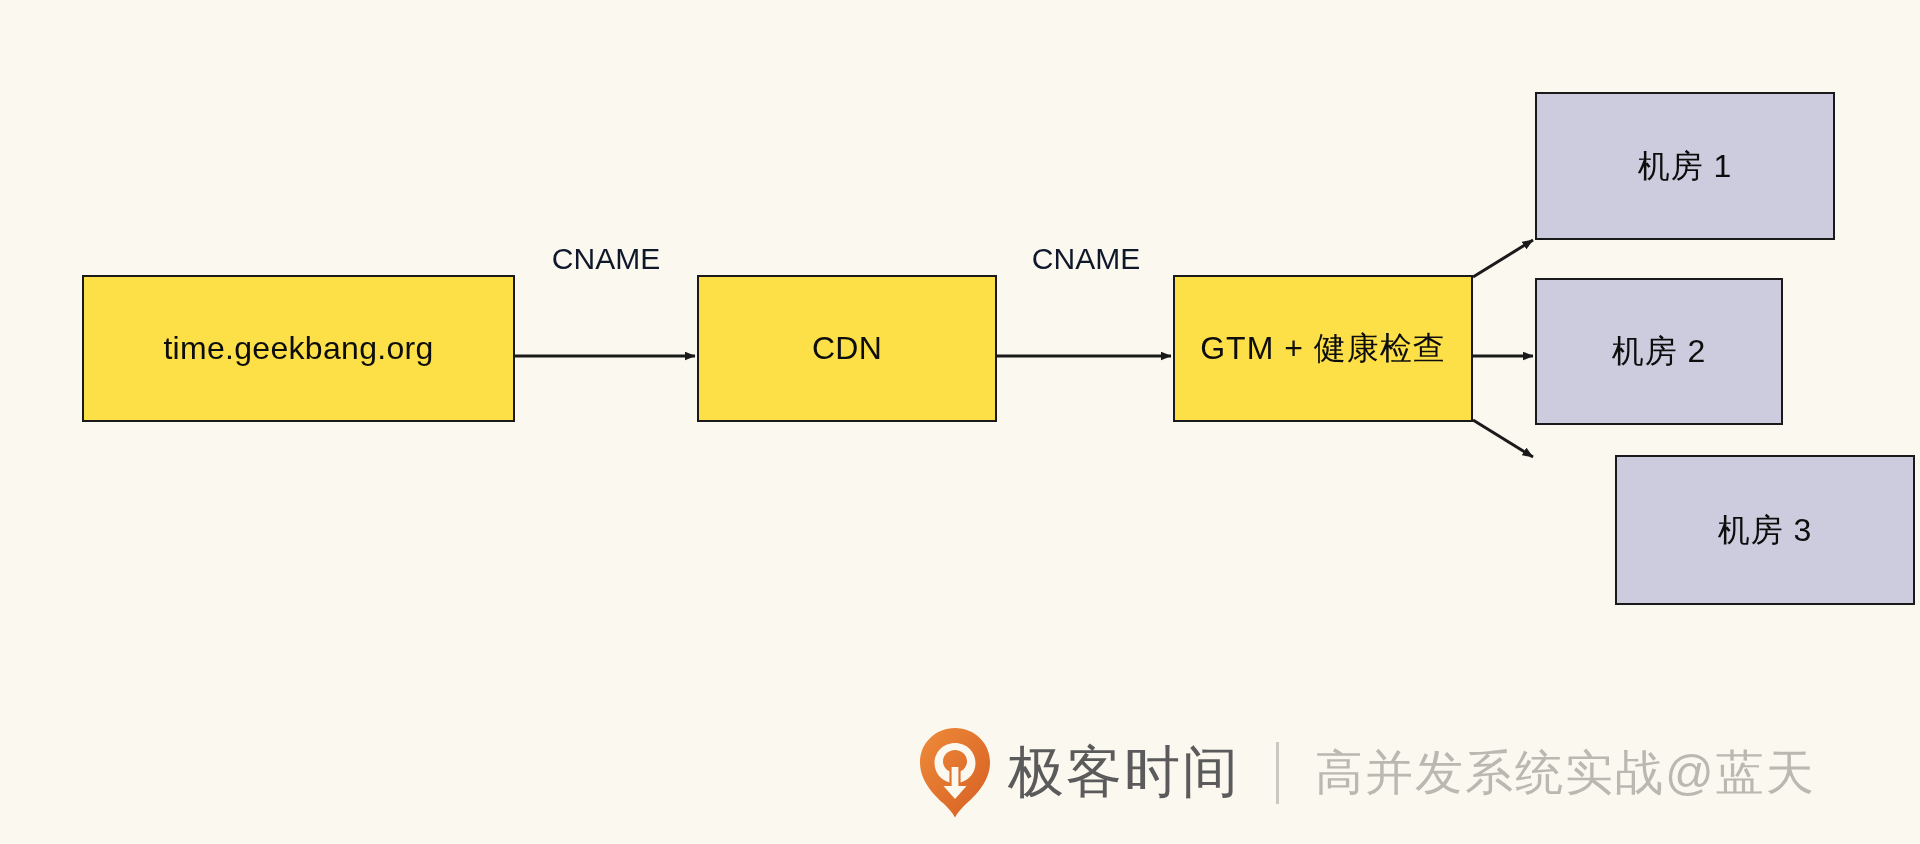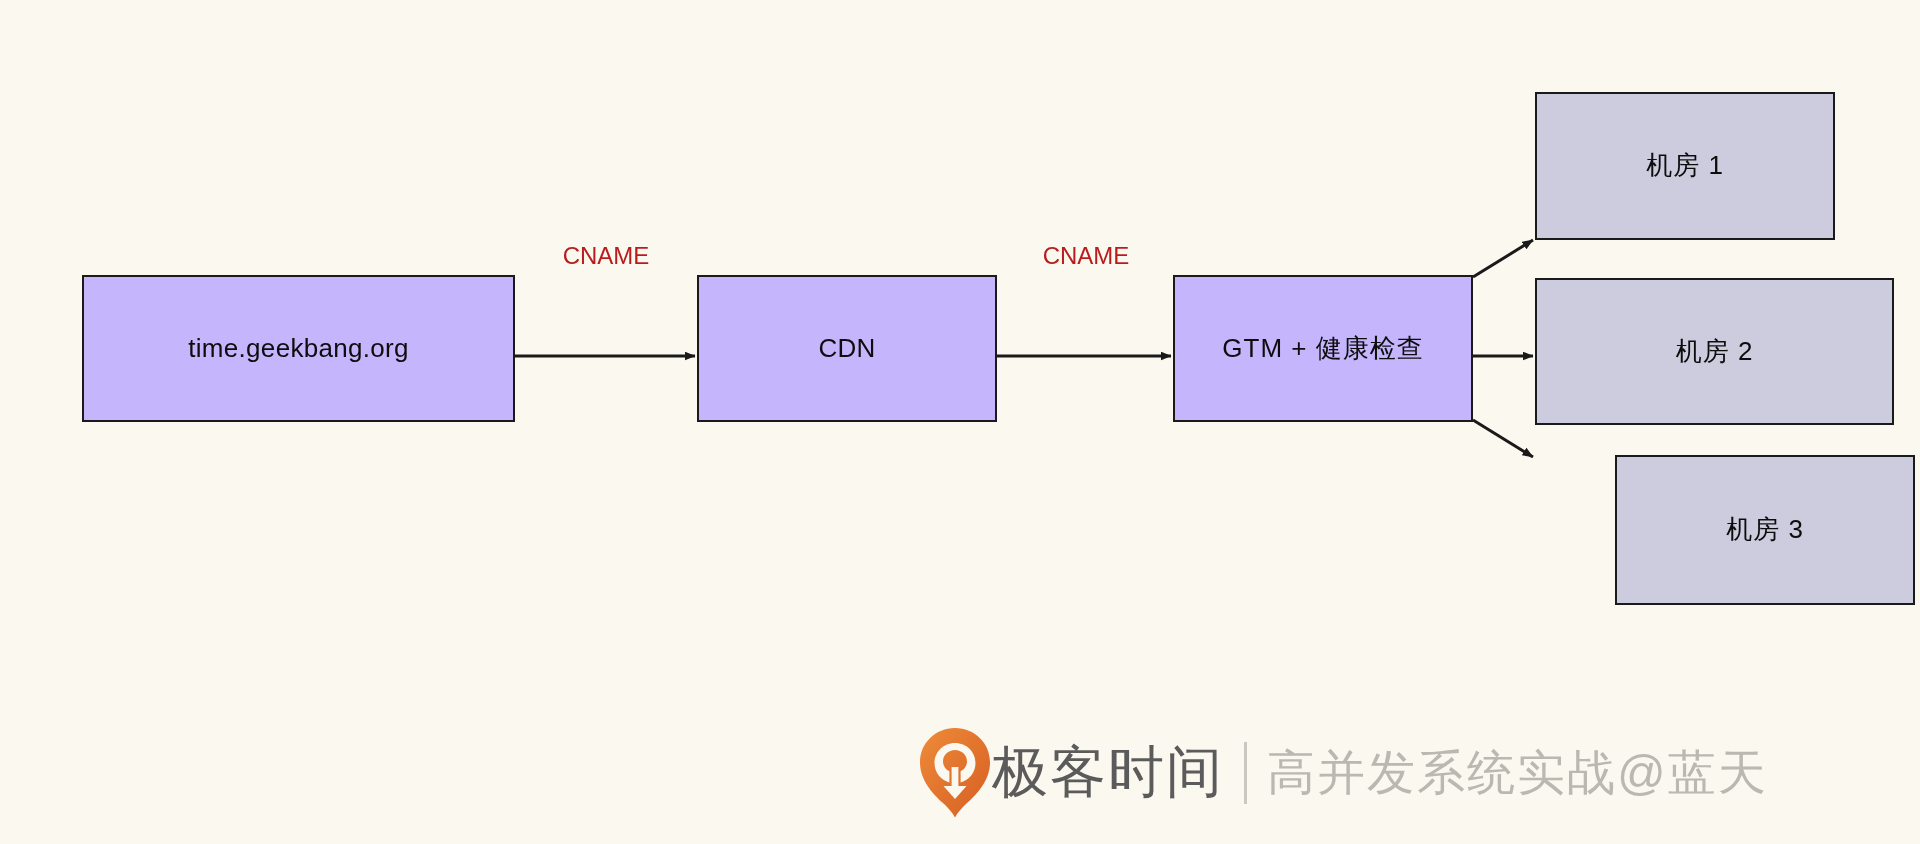--- a/index.html
+++ b/index.html
@@ -31,47 +31,48 @@
   }
   .node-box {
     position: absolute;
     box-sizing: border-box;
     border: 2.5px solid #1a1a1a;
     display: flex;
     align-items: center;
     justify-content: center;
     text-align: center;
   }
-  .node-src   { background: #c4b5fd; }
+  .node-src   { background: #fde047; }
   .node-dc    { background: #CCCCDE; }
   .node-label {
-    font-size: 26px;
+    font-size: 32px;
     color: #0d0d0d;
     letter-spacing: 0.3px;
     line-height: 1.2;
     white-space: nowrap;
   }
   .node-label.cjk { letter-spacing: 1px; }
 
   .edge-label {
     position: absolute;
-    font-size: 24px;
-    color: #b91c1c;
+    font-size: 30px;
+    color: #0f172a;
     white-space: nowrap;
     text-align: center;
   }
 
   
   #watermark {
     position: absolute;
     left: 918px;
     top: 718px;
     height: 110px;
     display: flex;
     align-items: center;
+    gap: 16px;
   }
   .wm-logo { width: 74px; height: 92px; flex: 0 0 auto; }
   .wm-brand {
     font-size: 56px;
     color: #5b5b5b;
     font-weight: 500;
     letter-spacing: 2px;
     white-space: nowrap;
   }
   .wm-divider {
@@ -117,21 +118,21 @@
   </div>
 
   <div class="node-box node-src" style="left:1173px; top:275px; width:300px; height:147px;">
     <span class="node-label cjk">GTM + 健康检查</span>
   </div>
 
   <div class="node-box node-dc" style="left:1535px; top:92px; width:300px; height:148px;">
     <span class="node-label cjk">机房 1</span>
   </div>
 
-  <div class="node-box node-dc" style="left:1535px; top:278px; width:359px; height:147px;">
+  <div class="node-box node-dc" style="left:1535px; top:278px; width:248px; height:147px;">
     <span class="node-label cjk">机房 2</span>
   </div>
 
   <div class="node-box node-dc" style="left:1615px; top:455px; width:300px; height:150px;">
     <span class="node-label cjk">机房 3</span>
   </div>
 
   <div class="edge-label" style="left:606px; top:242px; transform:translateX(-50%);">CNAME</div>
 
   <div class="edge-label" style="left:1086px; top:242px; transform:translateX(-50%);">CNAME</div>

